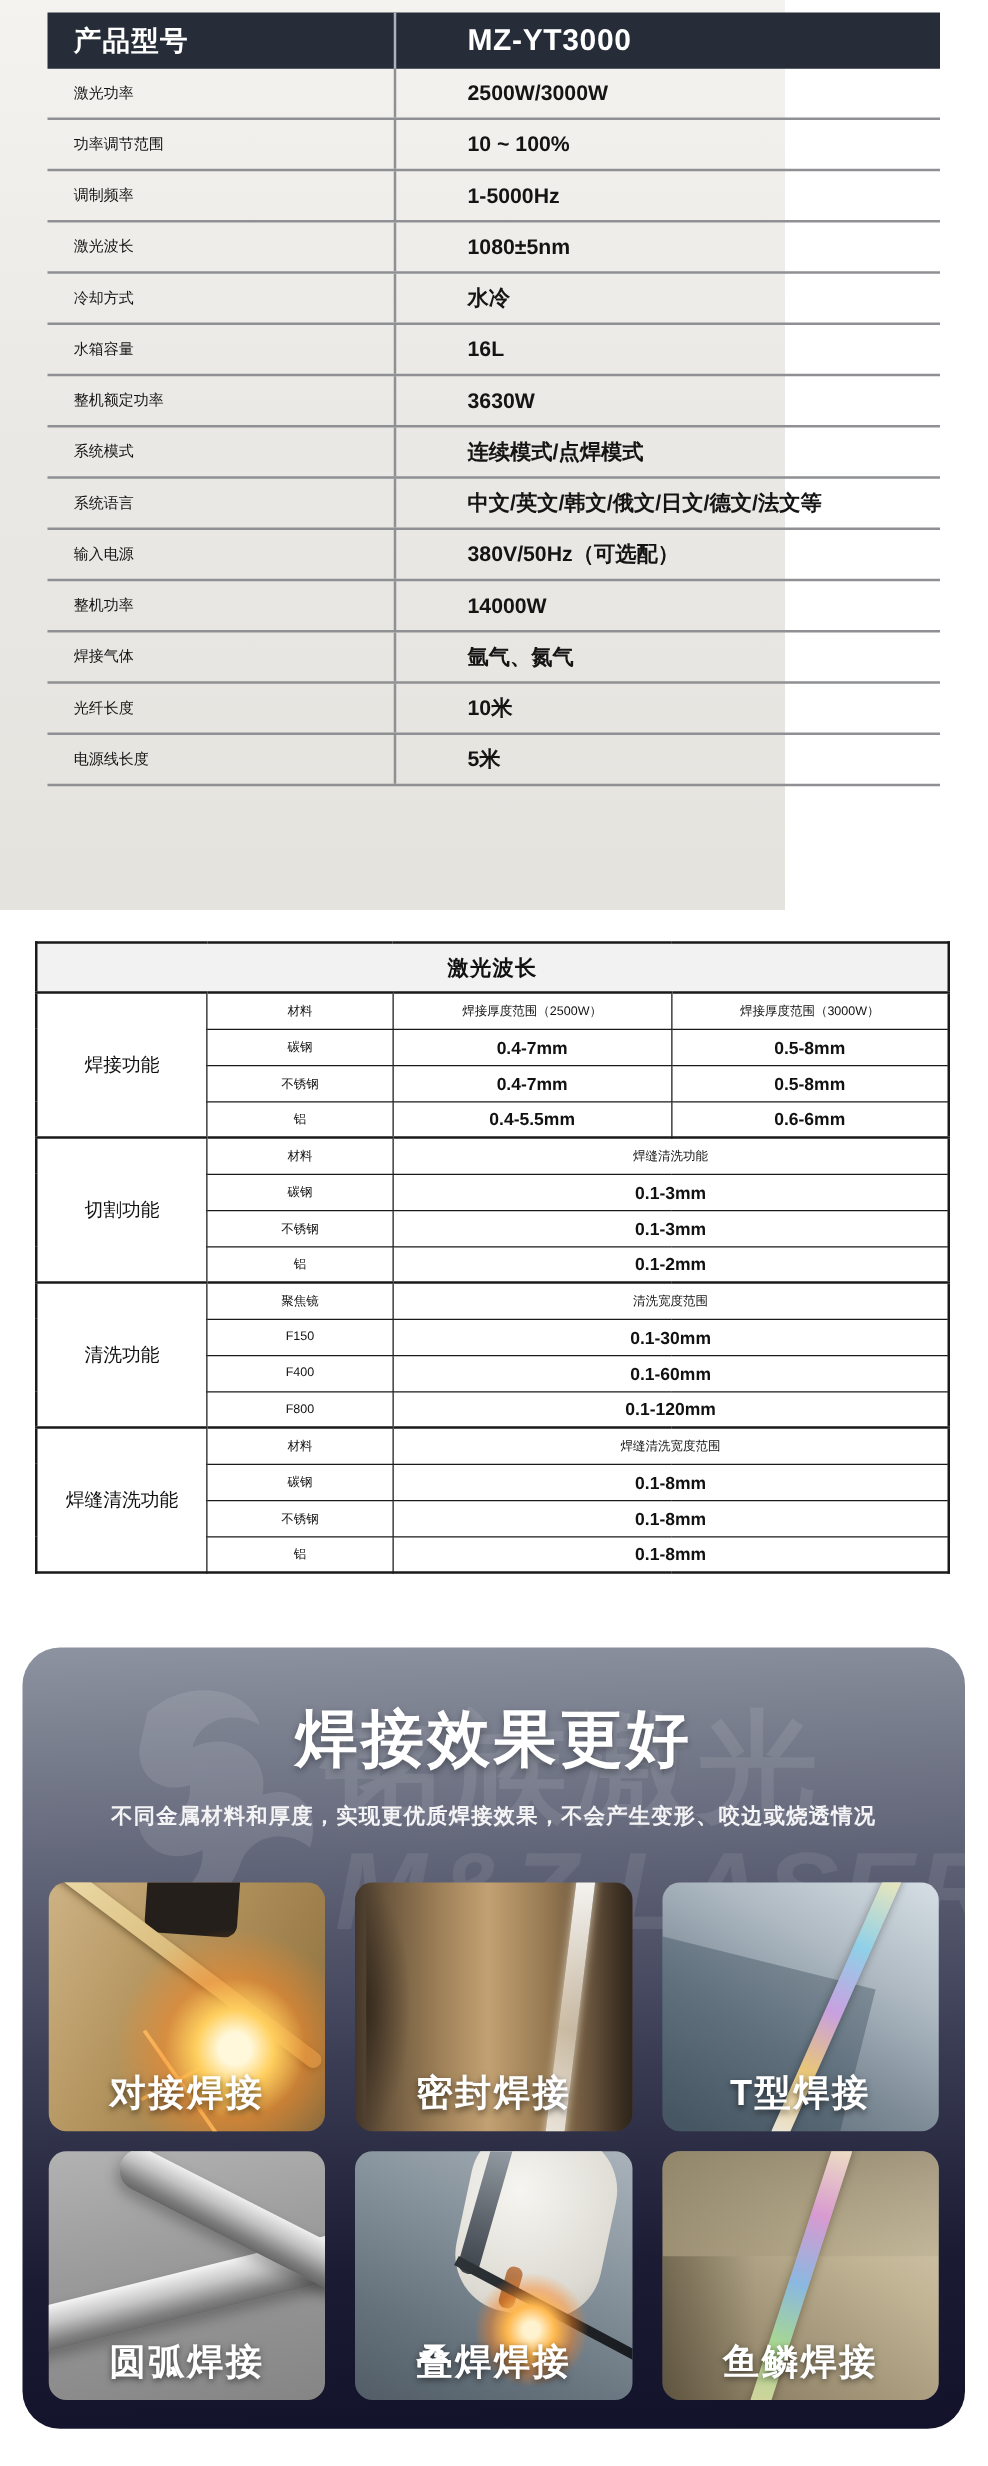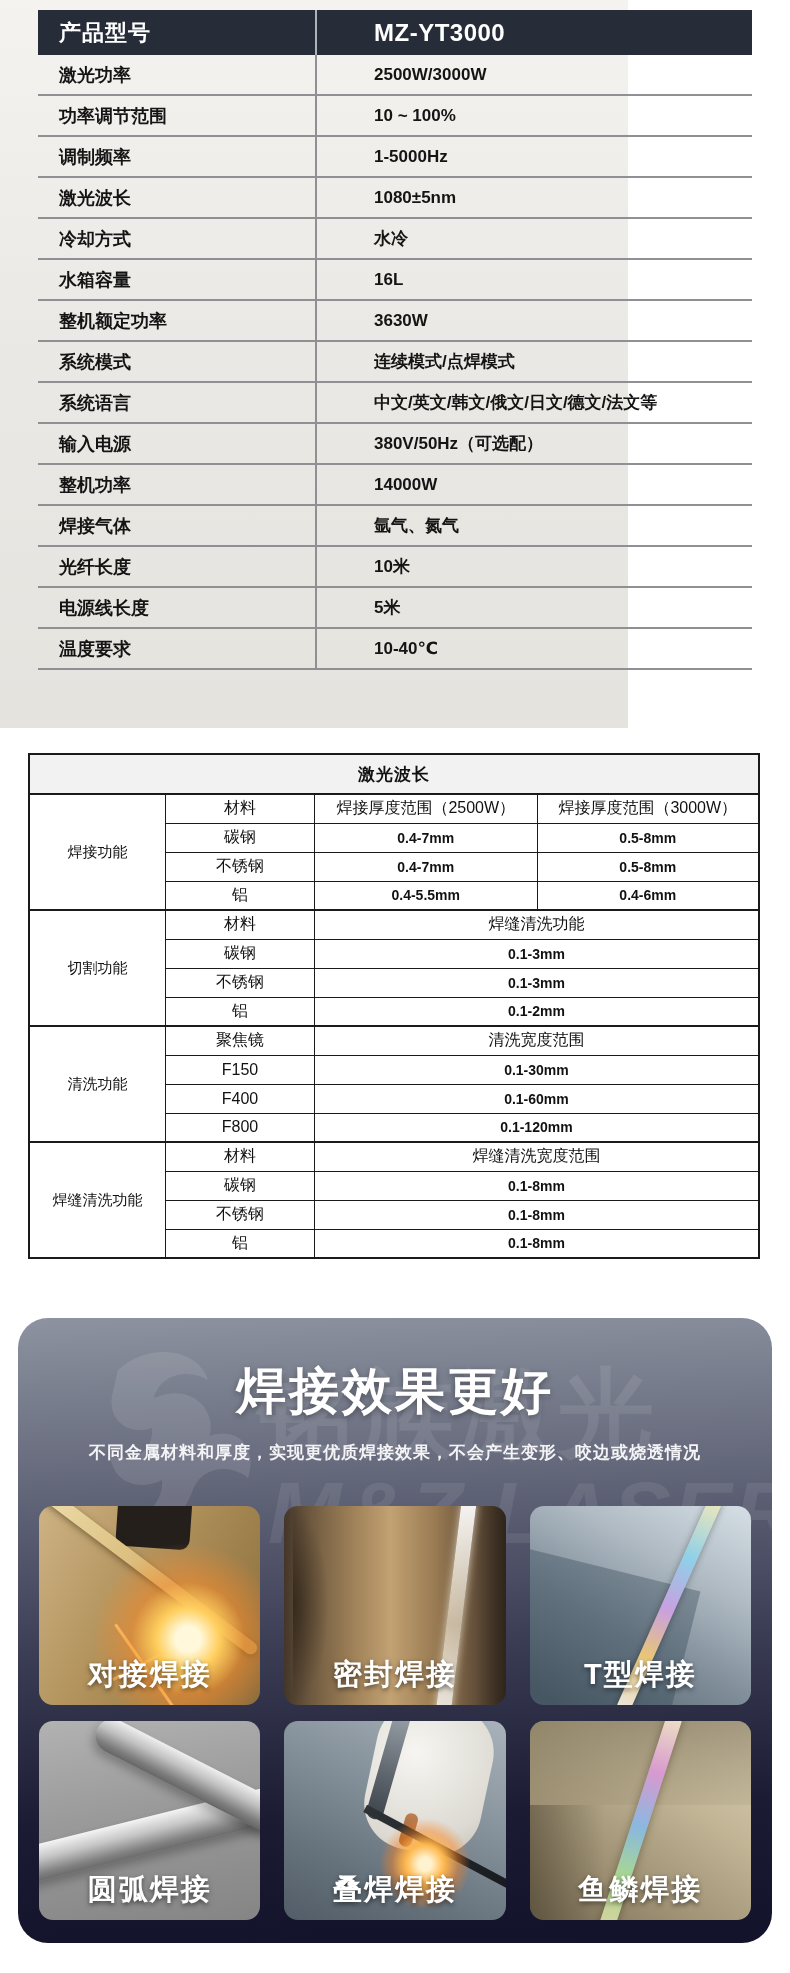--- a/index.html
+++ b/index.html
@@ -29,21 +29,21 @@
     flex:1; padding-left:57px; font-size:24px; font-weight:bold;
     border-left:2px solid #aeb3ba; align-self:stretch; display:flex; align-items:center;
     letter-spacing:.5px;
   }
   .spec-row{
     display:flex; align-items:stretch; height:41px;
     border-bottom:2px solid #8f9093;
   }
   .spec-row .c-label{
     flex:0 0 277px; padding-left:21px; display:flex; align-items:center;
-    font-size:18px; font-weight:700; color:#141414;
+    font-size:12px; font-weight:400; color:#141414;
   }
   .spec-row .c-value{
     flex:1; padding-left:57px; display:flex; align-items:center;
     border-left:2px solid #8f9093;
     font-size:17px; font-weight:600; color:#141414;
   }
 
   
   .func-wrap{ padding-top:25px; background:#ffffff; }
   table.func{
@@ -55,21 +55,21 @@
   table.func td{
     border:1px solid #1a1a1a; text-align:center; vertical-align:middle;
     font-size:14px; height:29px; padding:1px 2px; color:#111;
   }
   table.func td.title-cell{
     height:40px; font-size:17px; font-weight:bold; background:#f2f2f2; letter-spacing:1px;
   }
   table.func td.group-cell{ font-size:15px; background:#fff; }
   table.func tr.group-start td{ border-top:2px solid #1a1a1a; }
   table.func td.val{ font-weight:600; }
-  table.func td.mat{ font-weight:400; font-size:16px; }
+  table.func td.mat{ font-weight:400; font-size:10px; }
 
   
   .hero{
     position:absolute; left:18px; top:1318px; width:754px; height:625px;
     border-radius:30px; overflow:hidden;
     background:linear-gradient(178deg,#8d93a0 0%,#6a6e80 22%,#3b3d55 52%,#1b1c33 78%,#12132a 100%);
   }
   .watermark{
     position:absolute; left:0; top:14px; width:100%; height:300px;
     overflow:hidden; pointer-events:none;
@@ -241,24 +241,20 @@
   <div class="spec-row">
     <div class="c-label">光纤长度</div>
     <div class="c-value">10米</div>
   </div>
 
   <div class="spec-row">
     <div class="c-label">电源线长度</div>
     <div class="c-value">5米</div>
   </div>
 
-  <div class="spec-row">
-    <div class="c-label">温度要求</div>
-    <div class="c-value">10-40℃</div>
-  </div>
 
 </div>
   </div>
 </div>
 
 <div class="func-wrap">
   <table class="func">
     <colgroup>
         <col class="c1">
         <col class="c2">
@@ -281,21 +277,21 @@
           <td class="val">0.5-8mm</td>
         </tr>
         <tr>
           <td class="mat">不锈钢</td>
           <td class="val">0.4-7mm</td>
           <td class="val">0.5-8mm</td>
         </tr>
         <tr>
           <td class="mat">铝</td>
           <td class="val">0.4-5.5mm</td>
-          <td class="val">0.4-6mm</td>
+          <td class="val">0.6-6mm</td>
         </tr>
         <tr class="group-start">
           <td class="group-cell" rowspan="4">切割功能</td>
           <td class="mat">材料</td>
           <td class="mat" colspan="2">焊缝清洗功能</td>
         </tr>
         <tr>
           <td class="mat">碳钢</td>
           <td class="val" colspan="2">0.1-3mm</td>
         </tr>

